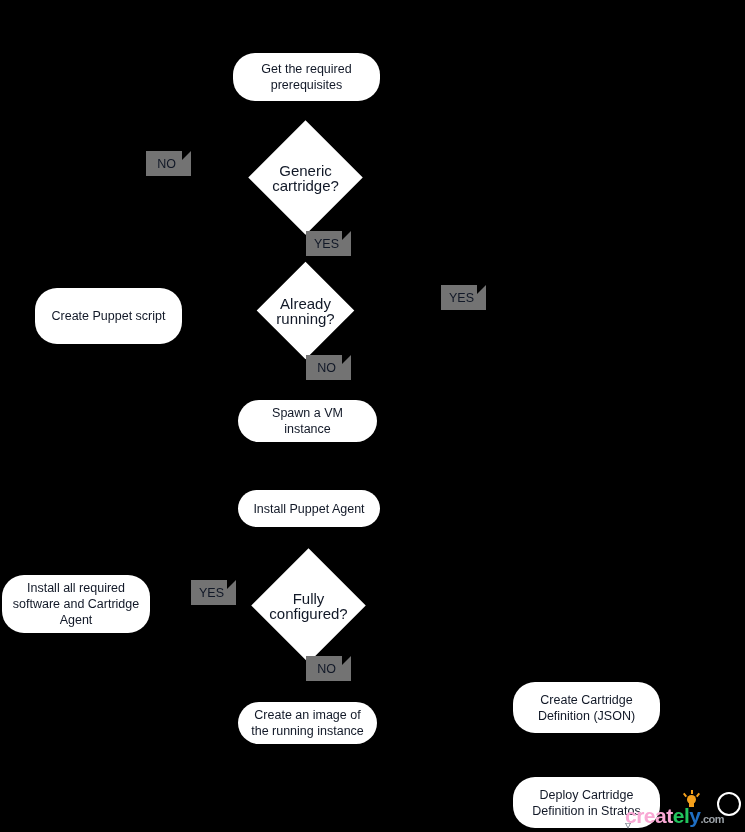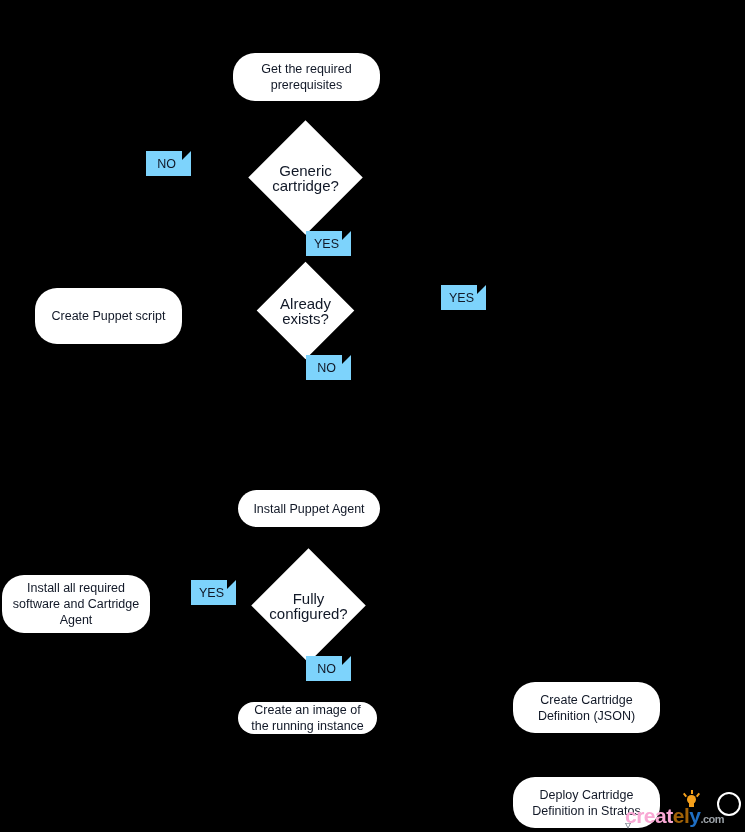--- a/index.html
+++ b/index.html
@@ -51,21 +51,21 @@
     text-align: center;
     color: #111827;
     font-size: 15px;
     line-height: 15px;
     z-index: 2;
   }
 
   
   .edge-label {
     position: absolute;
-    background: #7dd3fc;
+    background: #737373;
     color: #111827;
     font-size: 12.5px;
     line-height: 14px;
     display: flex;
     align-items: center;
     justify-content: center;
     box-sizing: border-box;
     padding-right: 4px;
   }
   .edge-label::after {
@@ -97,21 +97,21 @@
   .wm-text {
     position: absolute;
     left: 0;
     bottom: 2px;
     font-size: 21px;
     font-weight: bold;
     letter-spacing: -0.5px;
     white-space: nowrap;
   }
   .wm-creat { color: #f9a8d4; }
-  .wm-el { color: #a16207; }
+  .wm-el { color: #22c55e; }
   .wm-y { color: #1f6fc4; }
   .wm-com {
     color: #9aa0a6;
     font-size: 11px;
     font-weight: bold;
   }
   .wm-bulb {
     position: absolute;
     left: 58px;
     bottom: 20px;
@@ -181,49 +181,52 @@
 
   <div class="node" style="left:233px; top:53px; width:147px; height:48px;">
     <span>Get the required prerequisites</span>
   </div>
 
   <div class="node" style="left:35px; top:288px; width:147px; height:56px;">
     <span>Create Puppet script</span>
   </div>
 
 
+  <div class="node" style="left:238px; top:400px; width:139px; height:42px;">
+    <span>Spawn a VM instance</span>
+  </div>
 
   <div class="node" style="left:238px; top:490px; width:142px; height:37px;">
     <span>Install Puppet Agent</span>
   </div>
 
   <div class="node" style="left:2px; top:575px; width:148px; height:58px;">
     <span>Install all required software and Cartridge Agent</span>
   </div>
 
-  <div class="node" style="left:238px; top:702px; width:139px; height:32px;">
+  <div class="node" style="left:238px; top:702px; width:139px; height:42px;">
     <span>Create an image of the running instance</span>
   </div>
 
   <div class="node" style="left:513px; top:682px; width:147px; height:51px;">
     <span>Create Cartridge Definition (JSON)</span>
   </div>
 
   <div class="node" style="left:513px; top:777px; width:147px; height:51px;">
     <span>Deploy Cartridge Definition in Stratos</span>
   </div>
 
   <div class="diamond-wrap" style="left:265px; top:137px; width:81px; height:81px;">
     <div class="diamond-shape"></div>
     <div class="diamond-label">Generic cartridge?</div>
   </div>
 
   <div class="diamond-wrap" style="left:271px; top:276px; width:69px; height:69px;">
     <div class="diamond-shape"></div>
-    <div class="diamond-label">Already exists?</div>
+    <div class="diamond-label">Already running?</div>
   </div>
 
   <div class="diamond-wrap" style="left:268px; top:565px; width:81px; height:81px;">
     <div class="diamond-shape"></div>
     <div class="diamond-label">Fully configured?</div>
   </div>
 
   <div class="edge-label" style="left:146px; top:151px; width:45px; height:25px;">
     <span>NO</span>
   </div>

